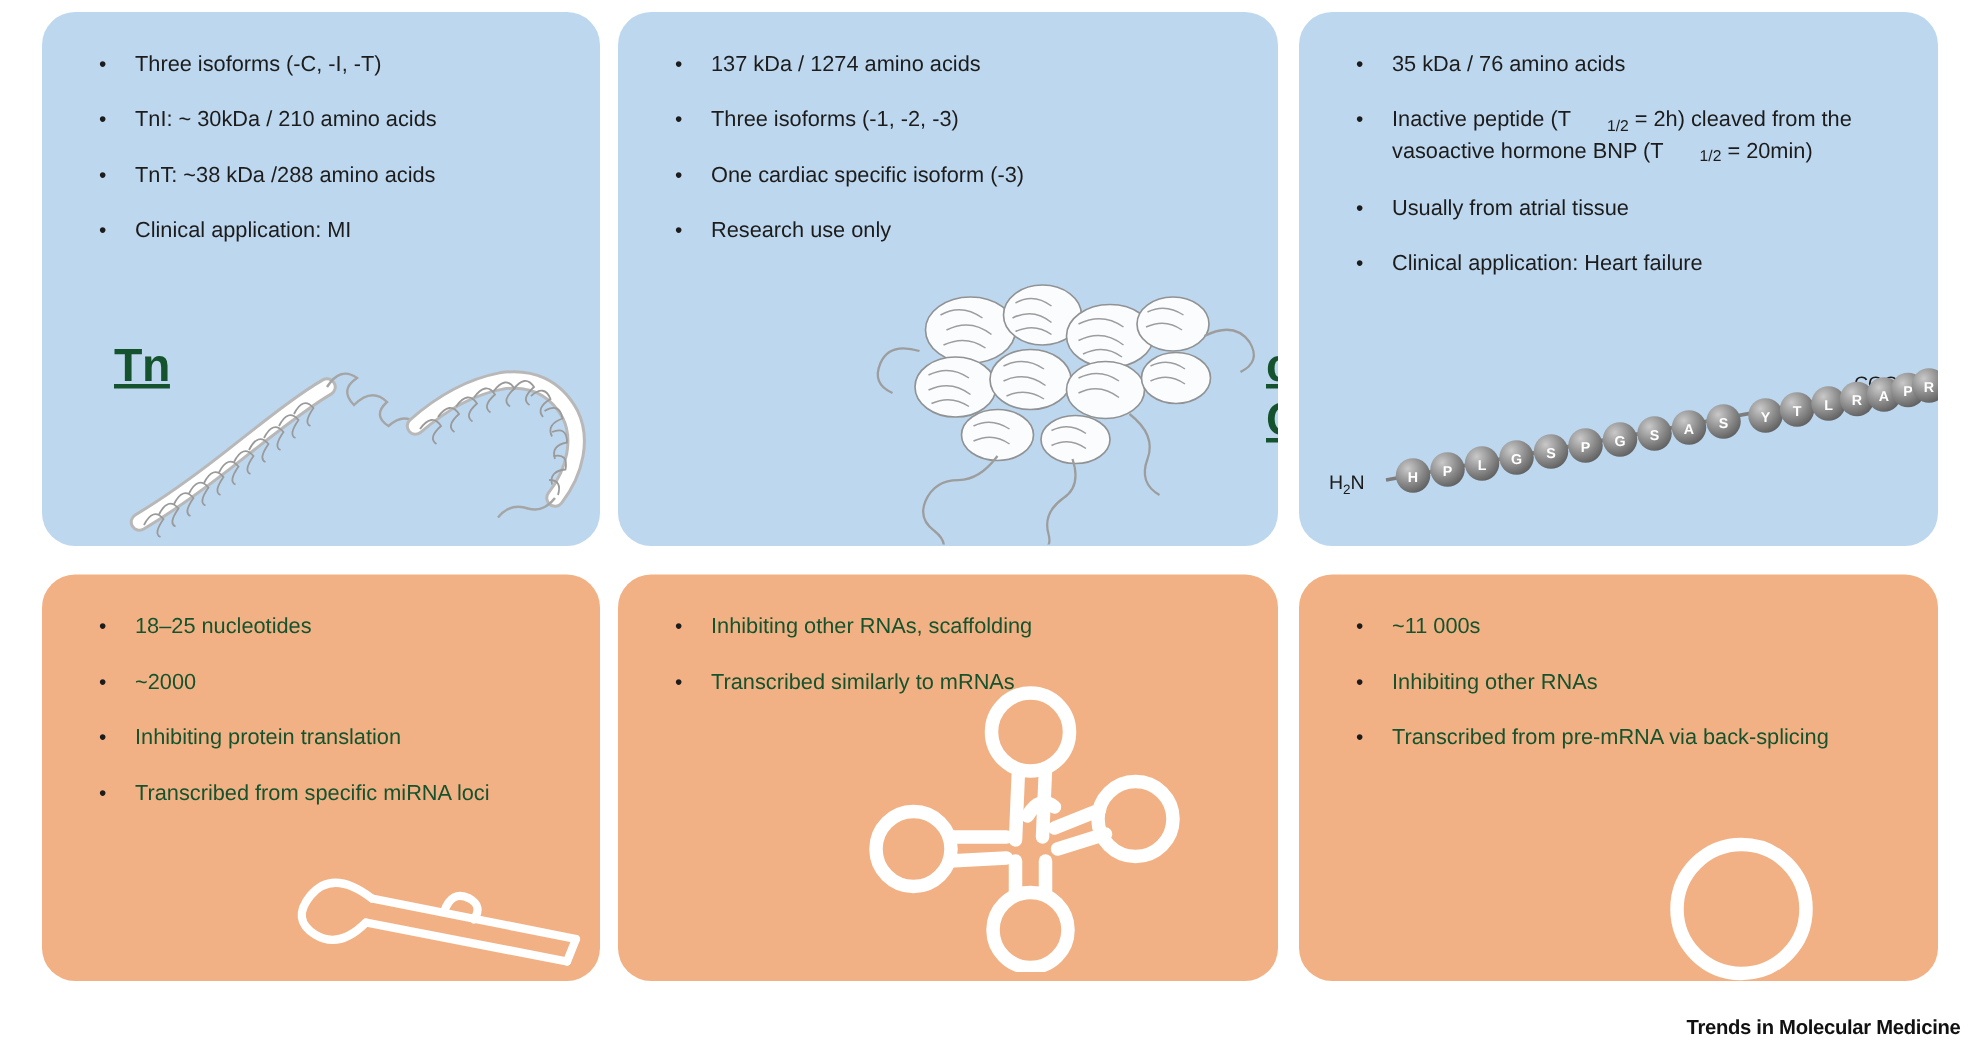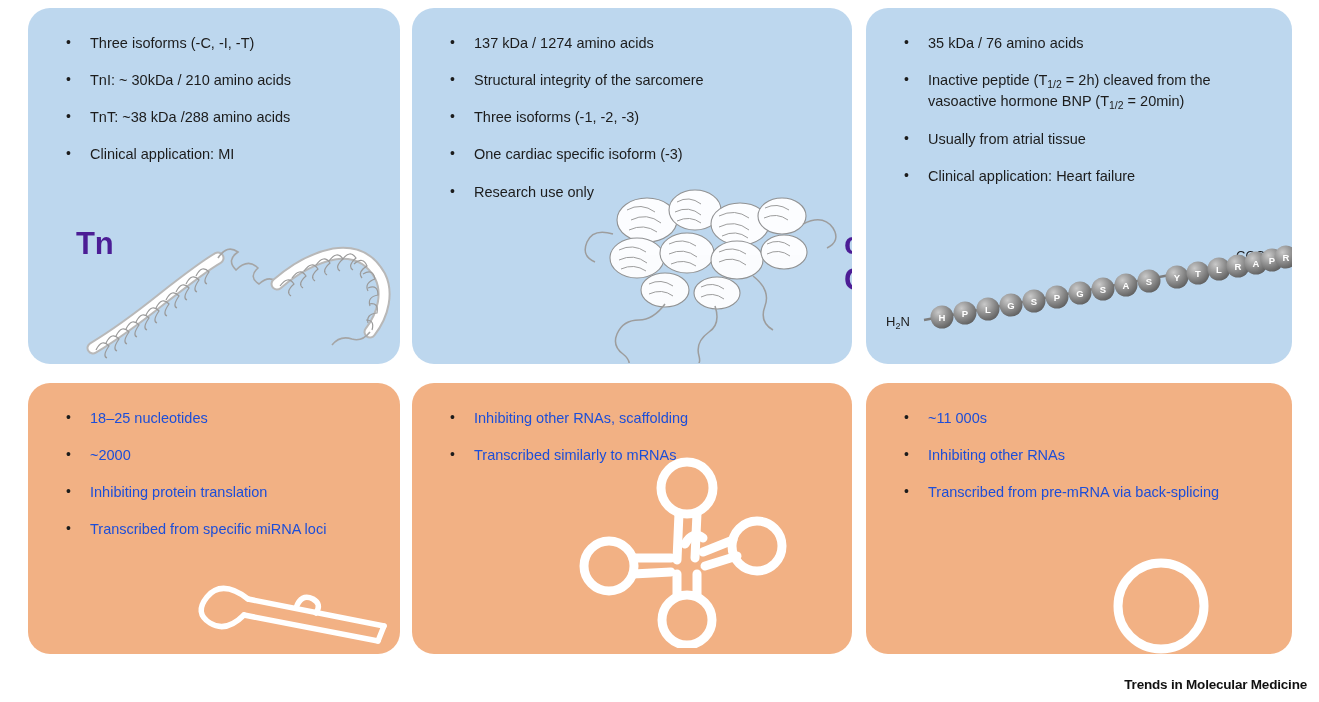--- a/index.html
+++ b/index.html
@@ -52,50 +52,51 @@
     color: #1c1c1c;
   }
   ul.bullets li::before {
     content: "\2022";
     position: absolute;
     left: 16px;
     top: -1px;
     font-size: 14px;
     color: #1c1c1c;
   }
-  .card.orange ul.bullets li { color: #1d4ed8; }
+  .card.orange ul.bullets li { color: #14532d; }
 
   .card-title {
     position: absolute;
     font-weight: bold;
     letter-spacing: -0.3px;
   }
   .title-blue {
-    color: #4c1d95;
+    color: #14532d;
     font-size: 31px;
+    text-decoration: underline;
   }
 
   
   .t-tn      { left: 48px;  top: 218px; }
   .t-cmybpc  { left: 432px; top: 218px; }
 
   .art { position: absolute; }
 
   .footer {
     position: absolute;
     right: 12px;
     bottom: 10px;
     font-size: 13.5px;
     font-weight: bold;
     color: #111111;
     letter-spacing: -0.2px;
     font-stretch: condensed;
   }
 
-  .sub { font-size: 0.72em; vertical-align: -0.25em; }
+  .sub { font-size: 0.72em; vertical-align: -0.25em; margin-left: 24px; }
 
   .bead-label {
     font-size: 9.5px;
     fill: #ffffff;
     font-family: "Liberation Sans", sans-serif;
     font-weight: bold;
     text-anchor: middle;
   }
   .end-label {
     font-size: 13px;
@@ -155,21 +156,20 @@
 
         <path d="M312,134 q-8,10 -18,7 q-12,-4 -20,6" stroke="#a5a5a5" stroke-width="1.6"></path>
       </g>
     </svg>
     <div class="card-title title-blue t-tn">Tn</div>
   </div>
 
   <div class="card blue col1 row0">
     <ul class="bullets">
       <li>137 kDa / 1274 amino acids</li>
-      <li>Structural integrity of the sarcomere</li>
       <li>Three isoforms (-1, -2, -3)</li>
       <li>One cardiac specific isoform (-3)</li>
       <li>Research use only</li>
     </ul>
     <svg class="art" style="left:165px; top:170px;" width="270" height="185" viewBox="0 0 270 185">
       <g fill="none" stroke="#8f8f8f" stroke-width="1.1">
 
         <g opacity="0.95">
           <ellipse cx="70" cy="42" rx="30" ry="22" fill="#ffffff" stroke="#8f8f8f"></ellipse>
           <ellipse cx="118" cy="32" rx="26" ry="20" fill="#ffffff" stroke="#8f8f8f"></ellipse>

